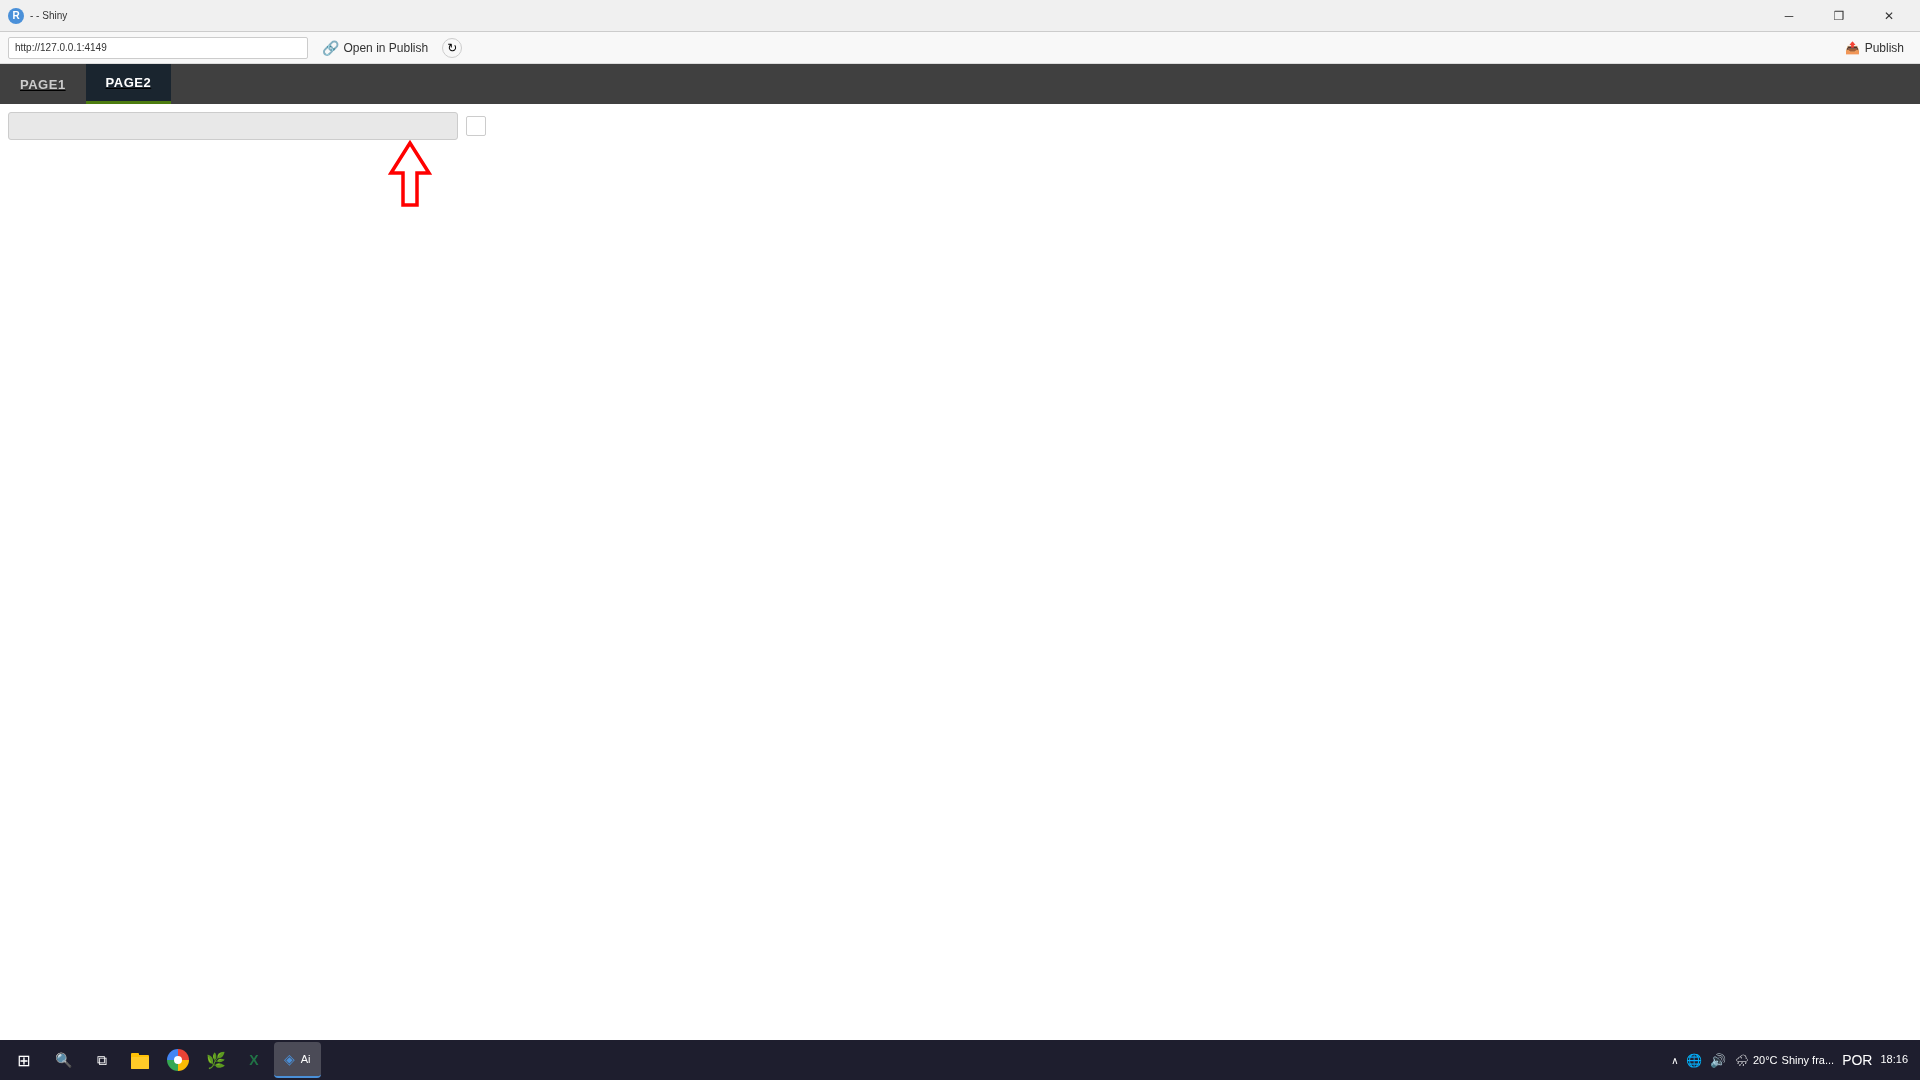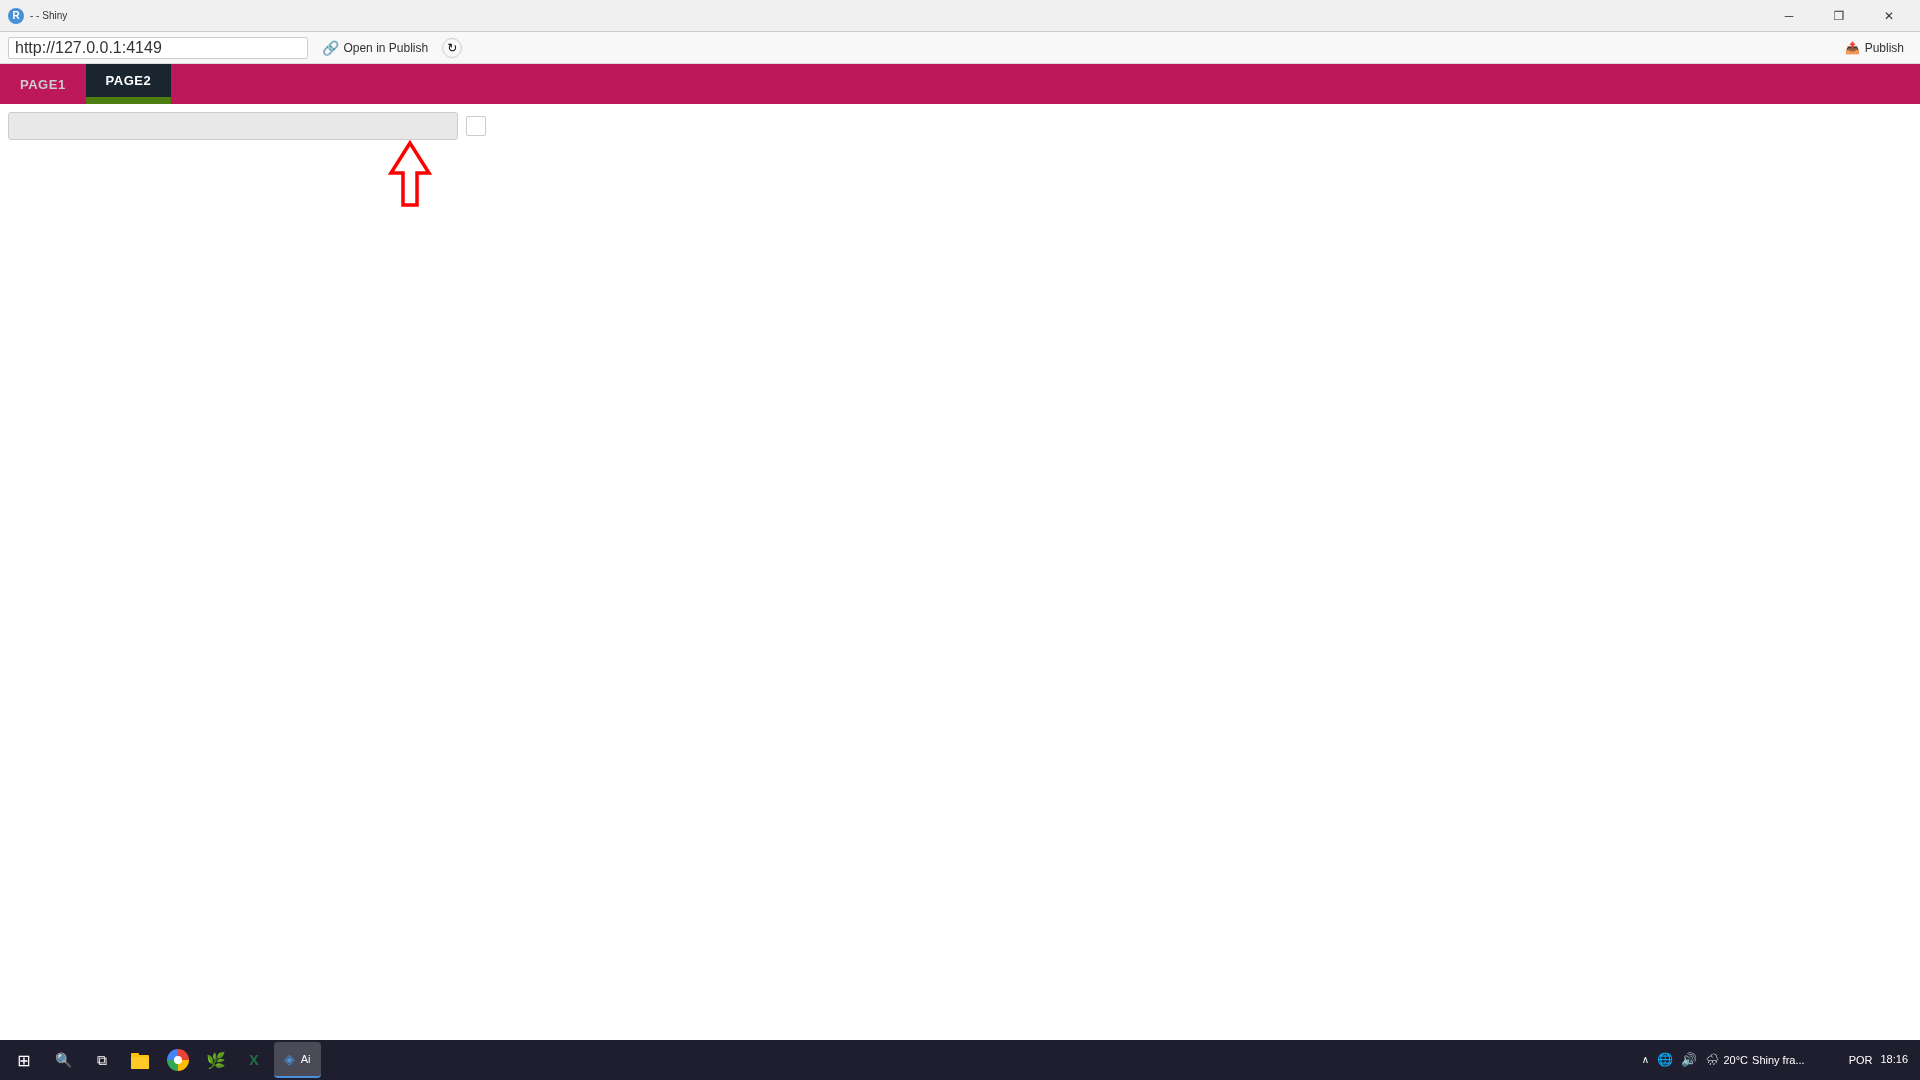--- a/index.html
+++ b/index.html
@@ -80,21 +80,21 @@
       padding: 0 8px;
       gap: 8px;
     }
 
     .address-input {
       flex: 1;
       height: 22px;
       border: 1px solid #ccc;
       border-radius: 2px;
       padding: 0 6px;
-      font-size: 16px;
+      font-size: 10px;
       background: white;
       color: #333;
       max-width: 300px;
     }
 
     .address-bar-btn {
       display: flex;
       align-items: center;
       gap: 4px;
       font-size: 12px;
@@ -130,45 +130,46 @@
       color: #333;
       cursor: pointer;
       padding: 2px 8px;
       border: none;
       background: transparent;
     }
 
     
     .nav-bar {
       height: 40px;
-      background: #be185d;
+      background: #404040;
       display: flex;
       align-items: center;
       padding: 0;
+      text-decoration: underline;
     }
 
     .nav-tab {
       height: 40px;
       padding: 0 20px;
       display: flex;
       align-items: center;
       justify-content: center;
       font-size: 13px;
       font-weight: 600;
       color: #ccc;
       cursor: pointer;
       border: none;
       background: transparent;
       letter-spacing: 0.5px;
     }
 
     .nav-tab.active {
       color: white;
       background: #1a252f;
-      border-bottom: 7px solid #4d7c0f;
+      border-bottom: 3px solid #4d7c0f;
       text-align: center;
     }
 
     
     .main-content {
       background: white;
       height: calc(1080px - 32px - 32px - 40px - 40px);
       position: relative;
       padding: 8px;
     }
@@ -264,23 +265,22 @@
     .taskbar-time {
       display: flex;
       flex-direction: column;
       align-items: flex-start;
       font-size: 11px;
       color: white;
       line-height: 1.4;
     }
 
     .taskbar-lang {
-      font-size: 11px;
-      color: white;
-      margin-left: 36px;
+      font-size: 14px;
+      color: white;
     }
 
     
     .chrome-icon {
       width: 22px;
       height: 22px;
       border-radius: 50%;
       background: conic-gradient(#ea4335 0deg 90deg, #fbbc04 90deg 180deg, #34a853 180deg 270deg, #4285f4 270deg 360deg);
       position: relative;
     }

